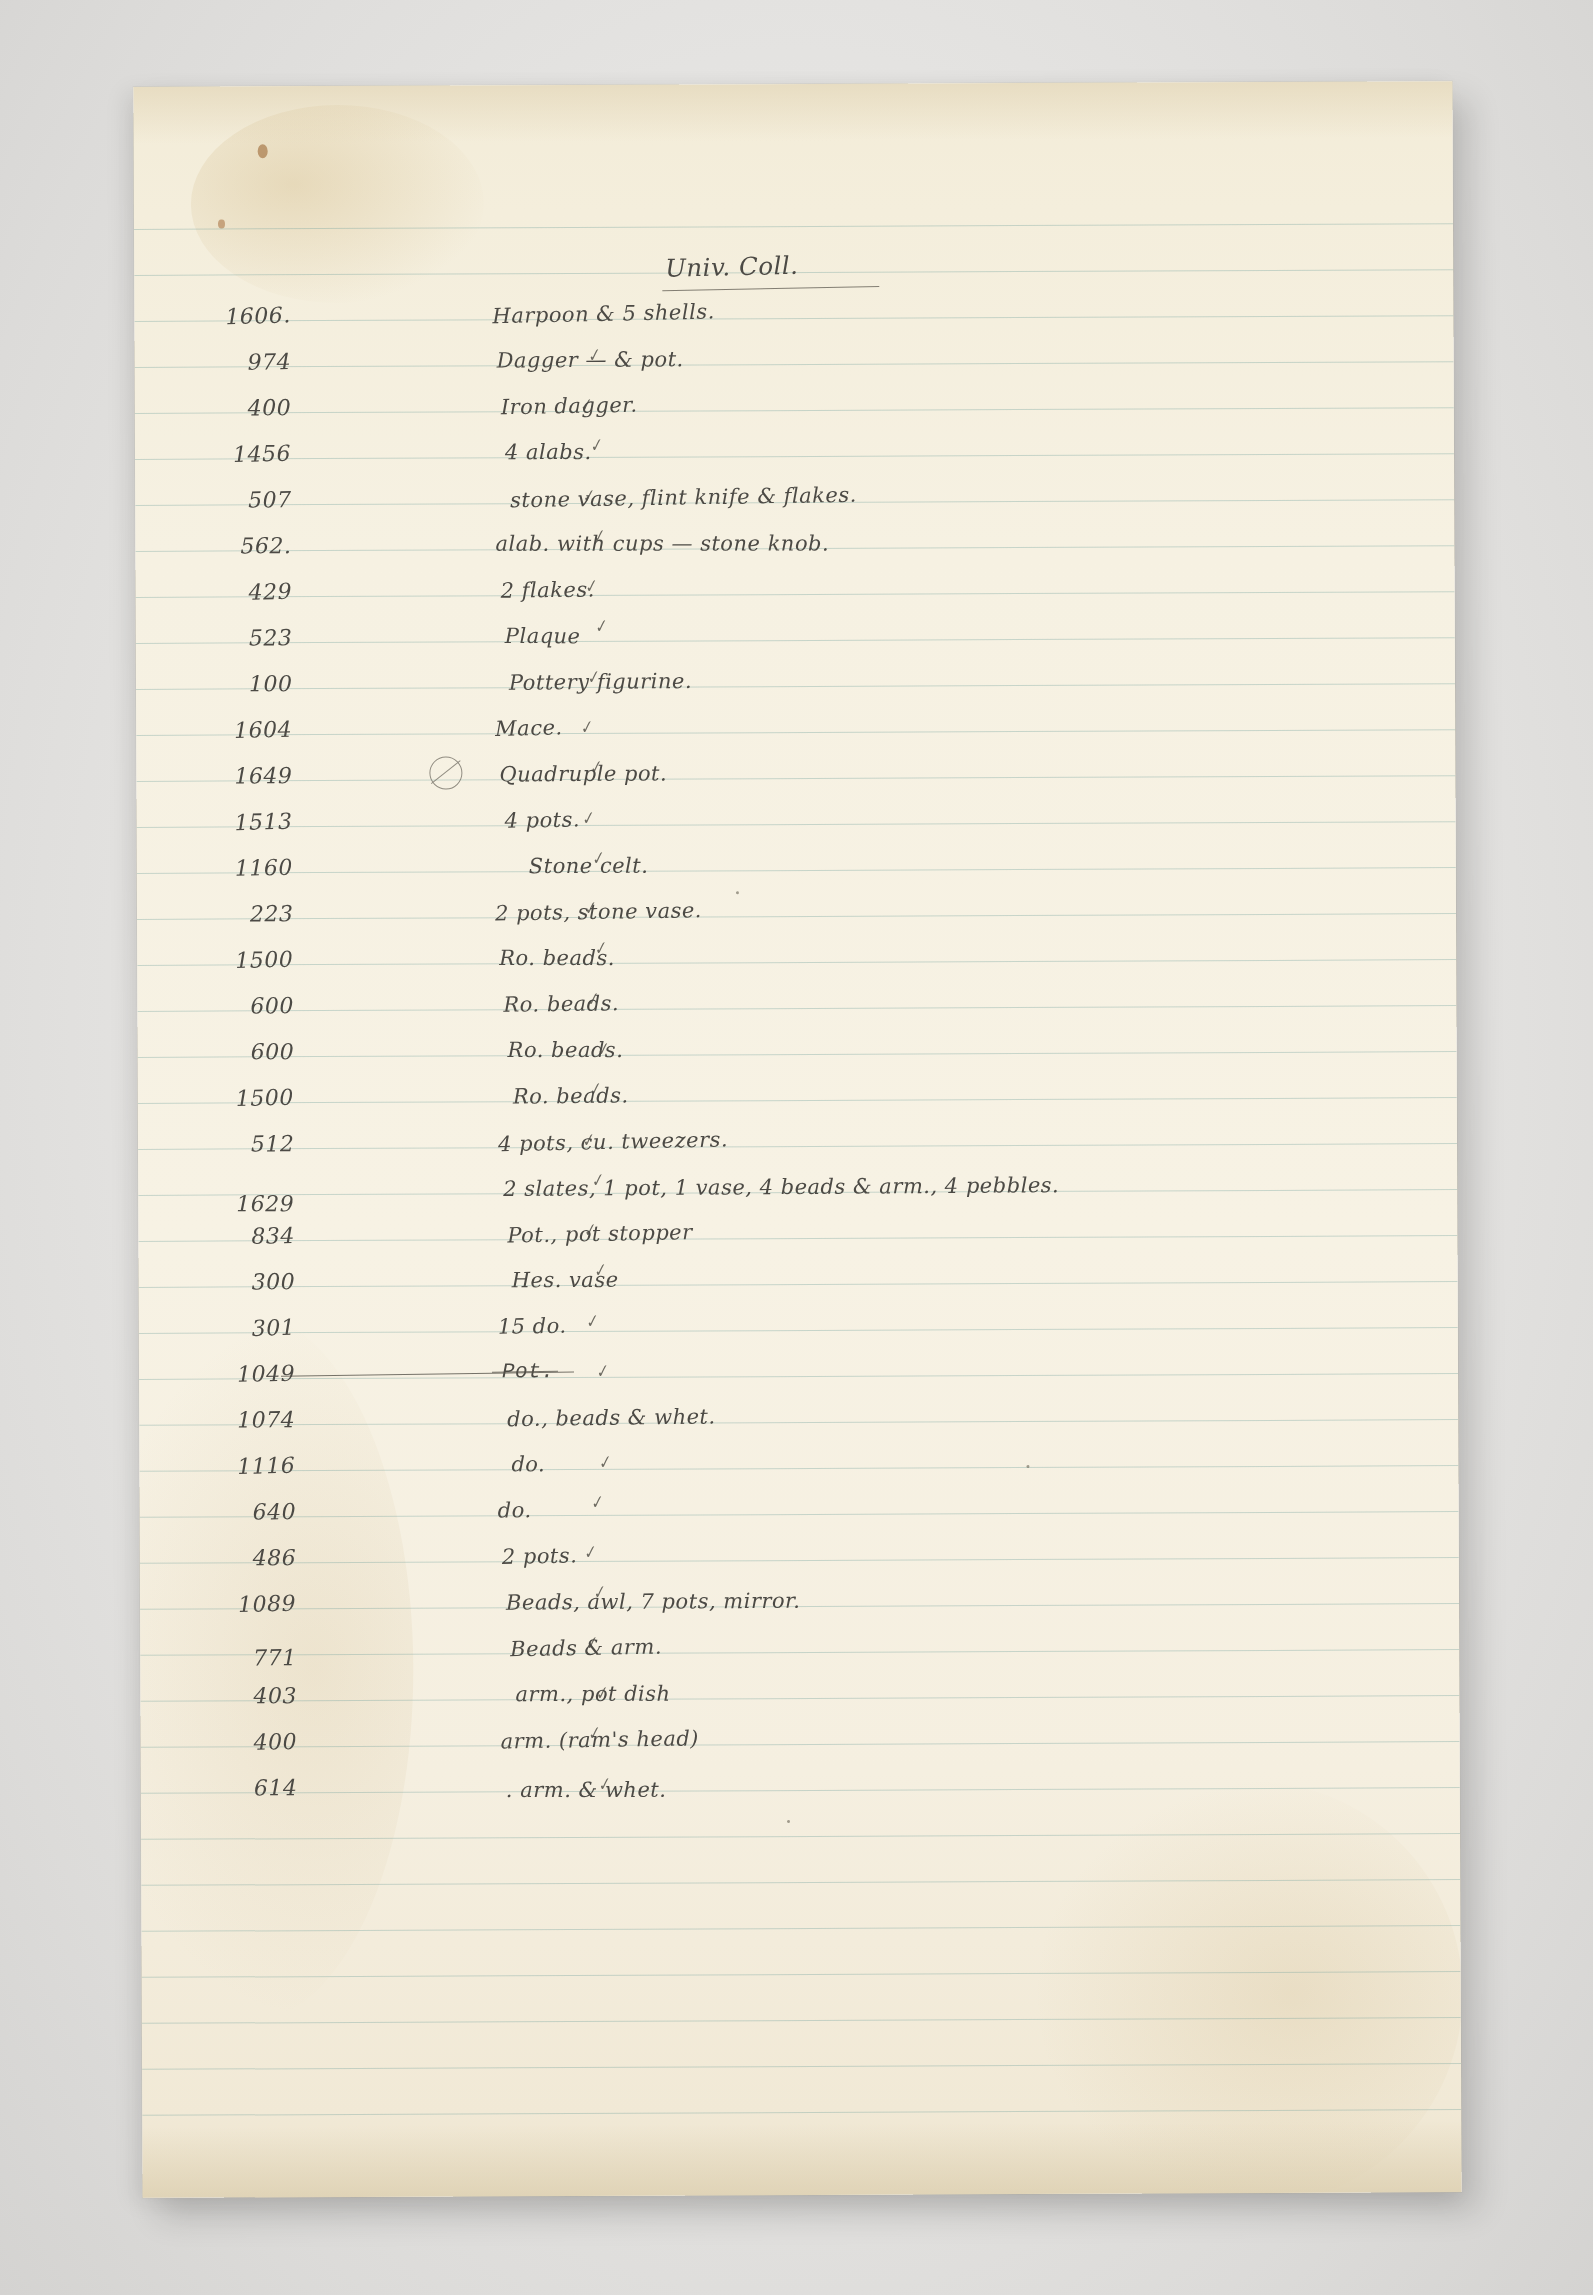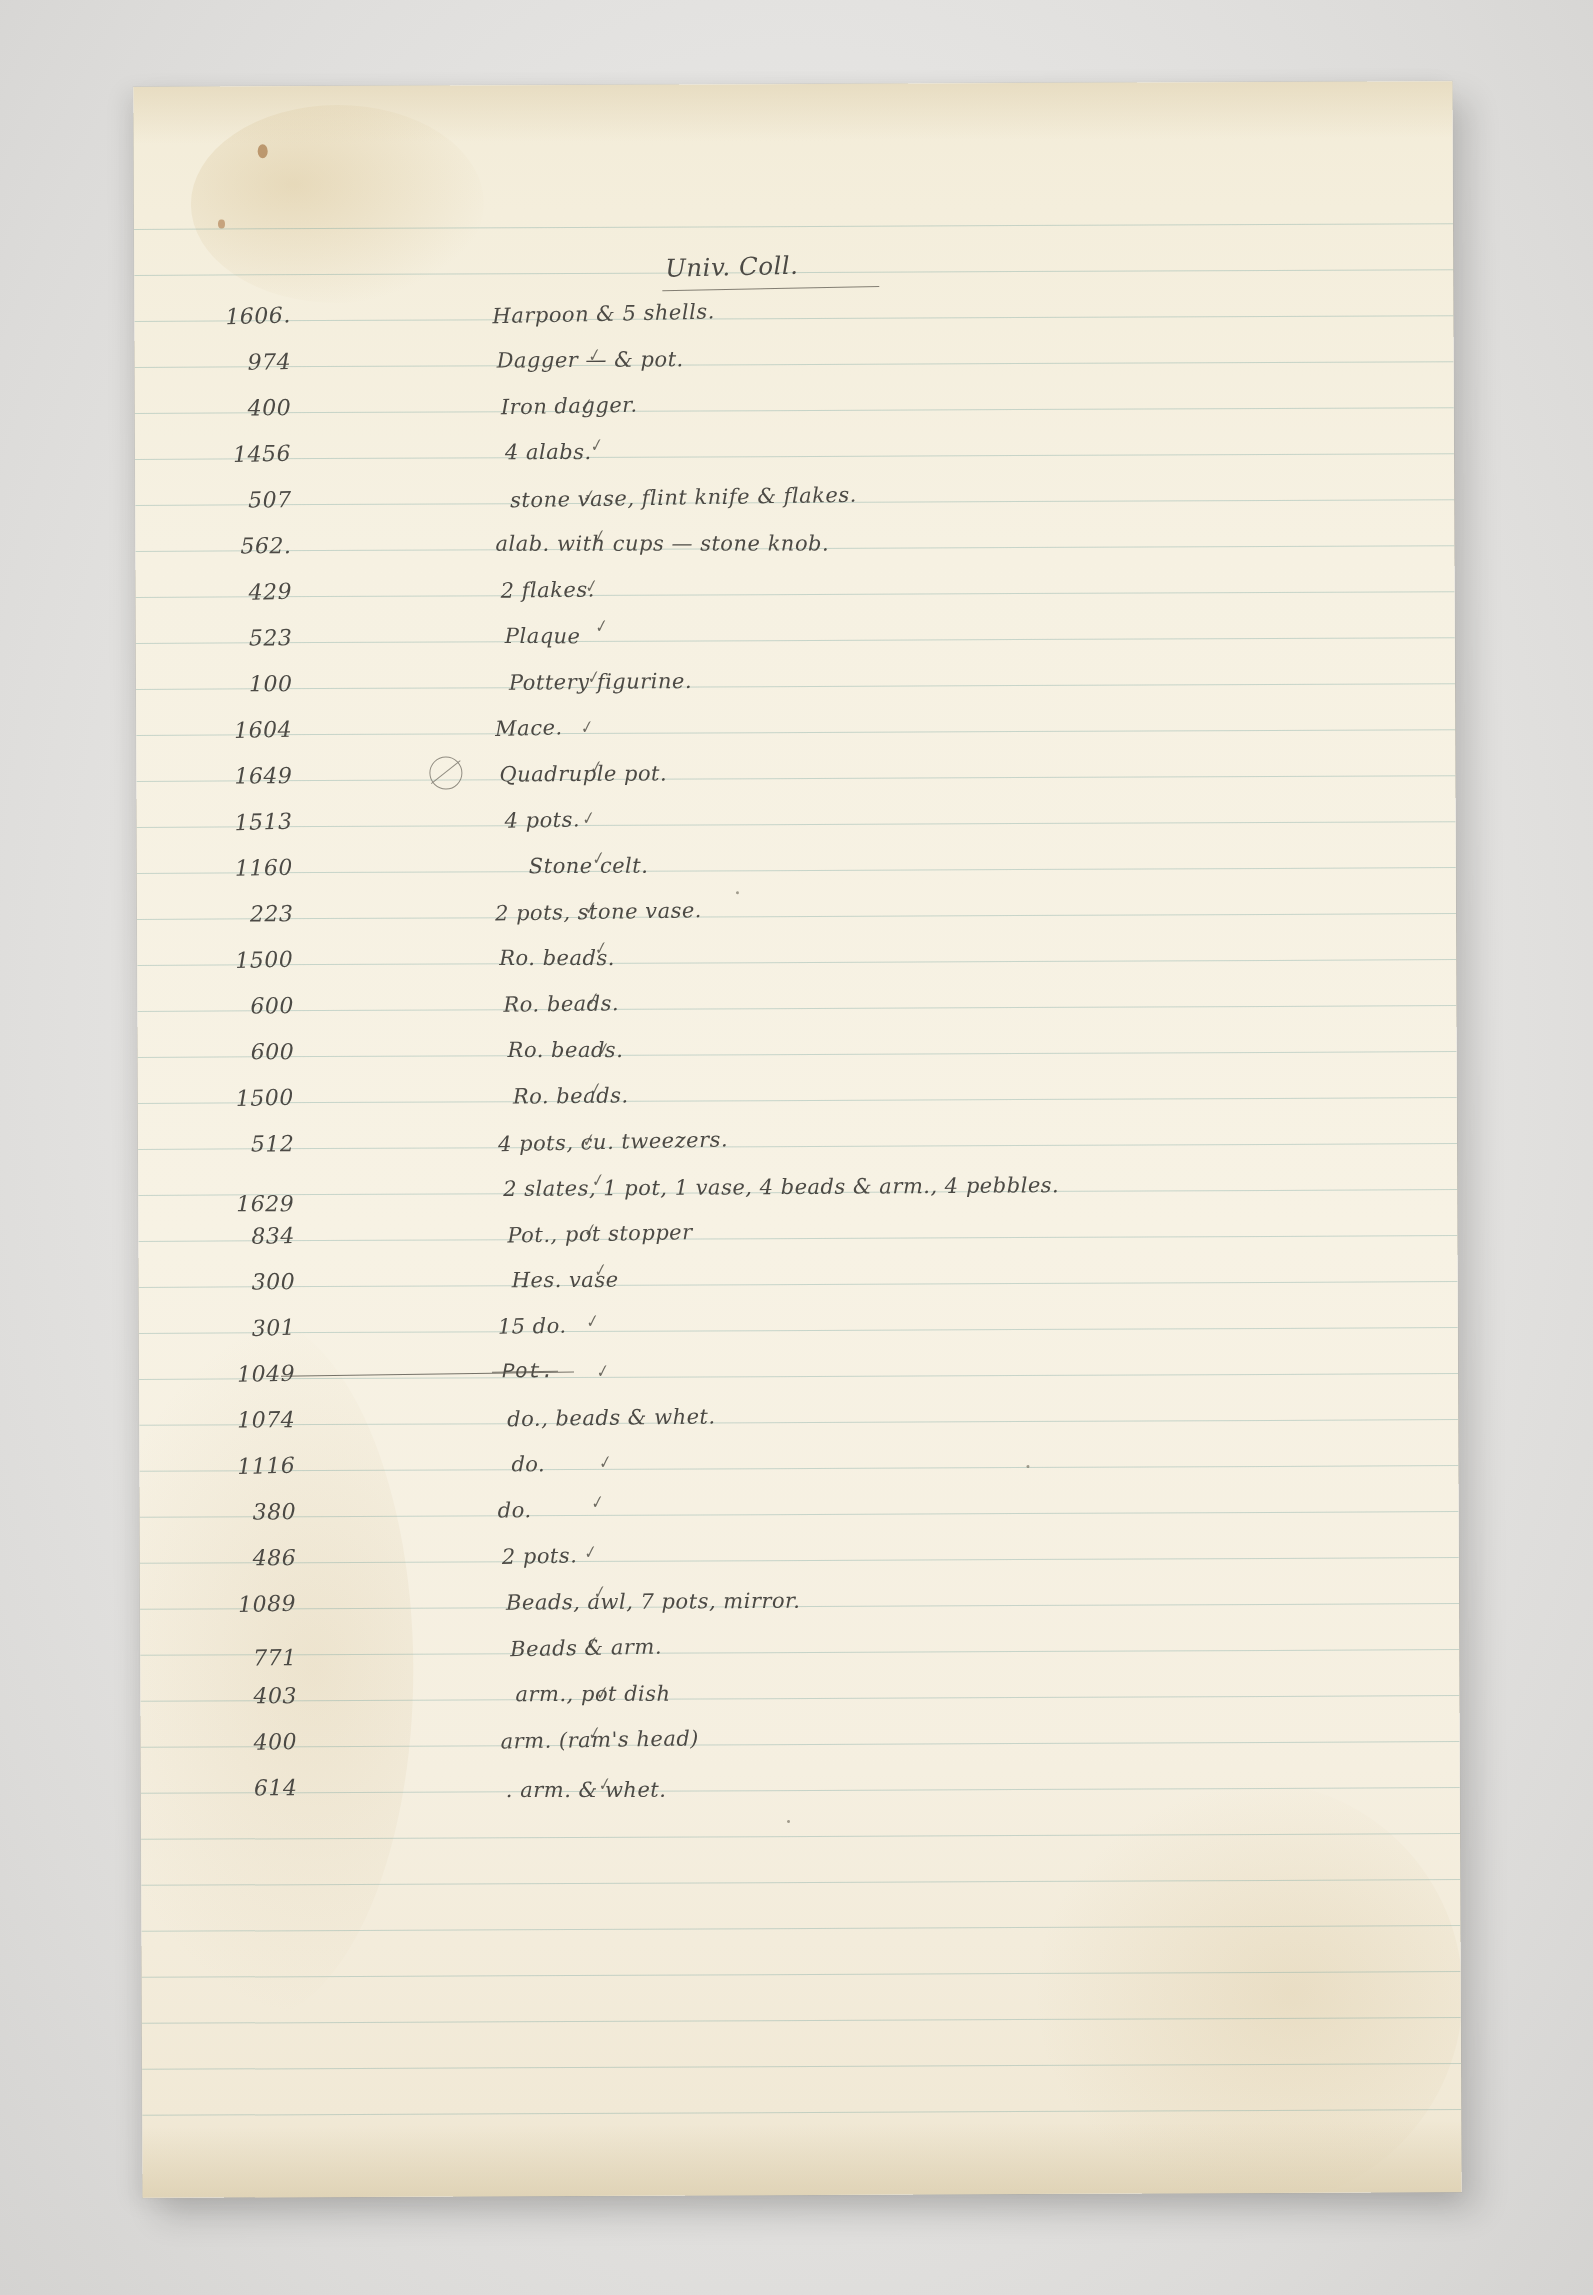--- a/index.html
+++ b/index.html
@@ -376,21 +376,21 @@
       <div class="row" style="top: 1321px;">
         <div class="handwriting num" style="top: 0px; transform: rotate(-0.12deg);">1074</div>
         <div class="handwriting desc" style="top: 0px; left: 368px; transform: rotate(-0.49deg);">do., beads &amp; whet.</div>
       </div>
       <div class="row" style="top: 1367px;">
         <div class="handwriting num" style="top: 0px; transform: rotate(-1.24deg);">1116</div>
         <div class="handwriting tick" style="left: 458px; top: 0.5px;">✓</div>
         <div class="handwriting desc" style="top: 0px; left: 372px; transform: rotate(0.36deg);">do.</div>
       </div>
       <div class="row" style="top: 1413px;">
-        <div class="handwriting num" style="top: 0px; transform: rotate(-0.6deg);">380</div>
+        <div class="handwriting num" style="top: 0px; transform: rotate(-0.6deg);">640</div>
         <div class="handwriting tick" style="left: 450px; top: -5.2px;">✓</div>
         <div class="handwriting desc" style="top: 0px; left: 358px; transform: rotate(-0.32deg);">do.</div>
       </div>
       <div class="row" style="top: 1459px;">
         <div class="handwriting num" style="top: 0px; transform: rotate(0.04deg);">486</div>
         <div class="handwriting tick" style="left: 443px; top: -0.9px;">✓</div>
         <div class="handwriting desc" style="top: 0px; left: 362px; transform: rotate(-1deg);">2 pots.</div>
       </div>
       <div class="row" style="top: 1505px;">
         <div class="handwriting num" style="top: 0px; transform: rotate(-1.08deg);">1089</div>

